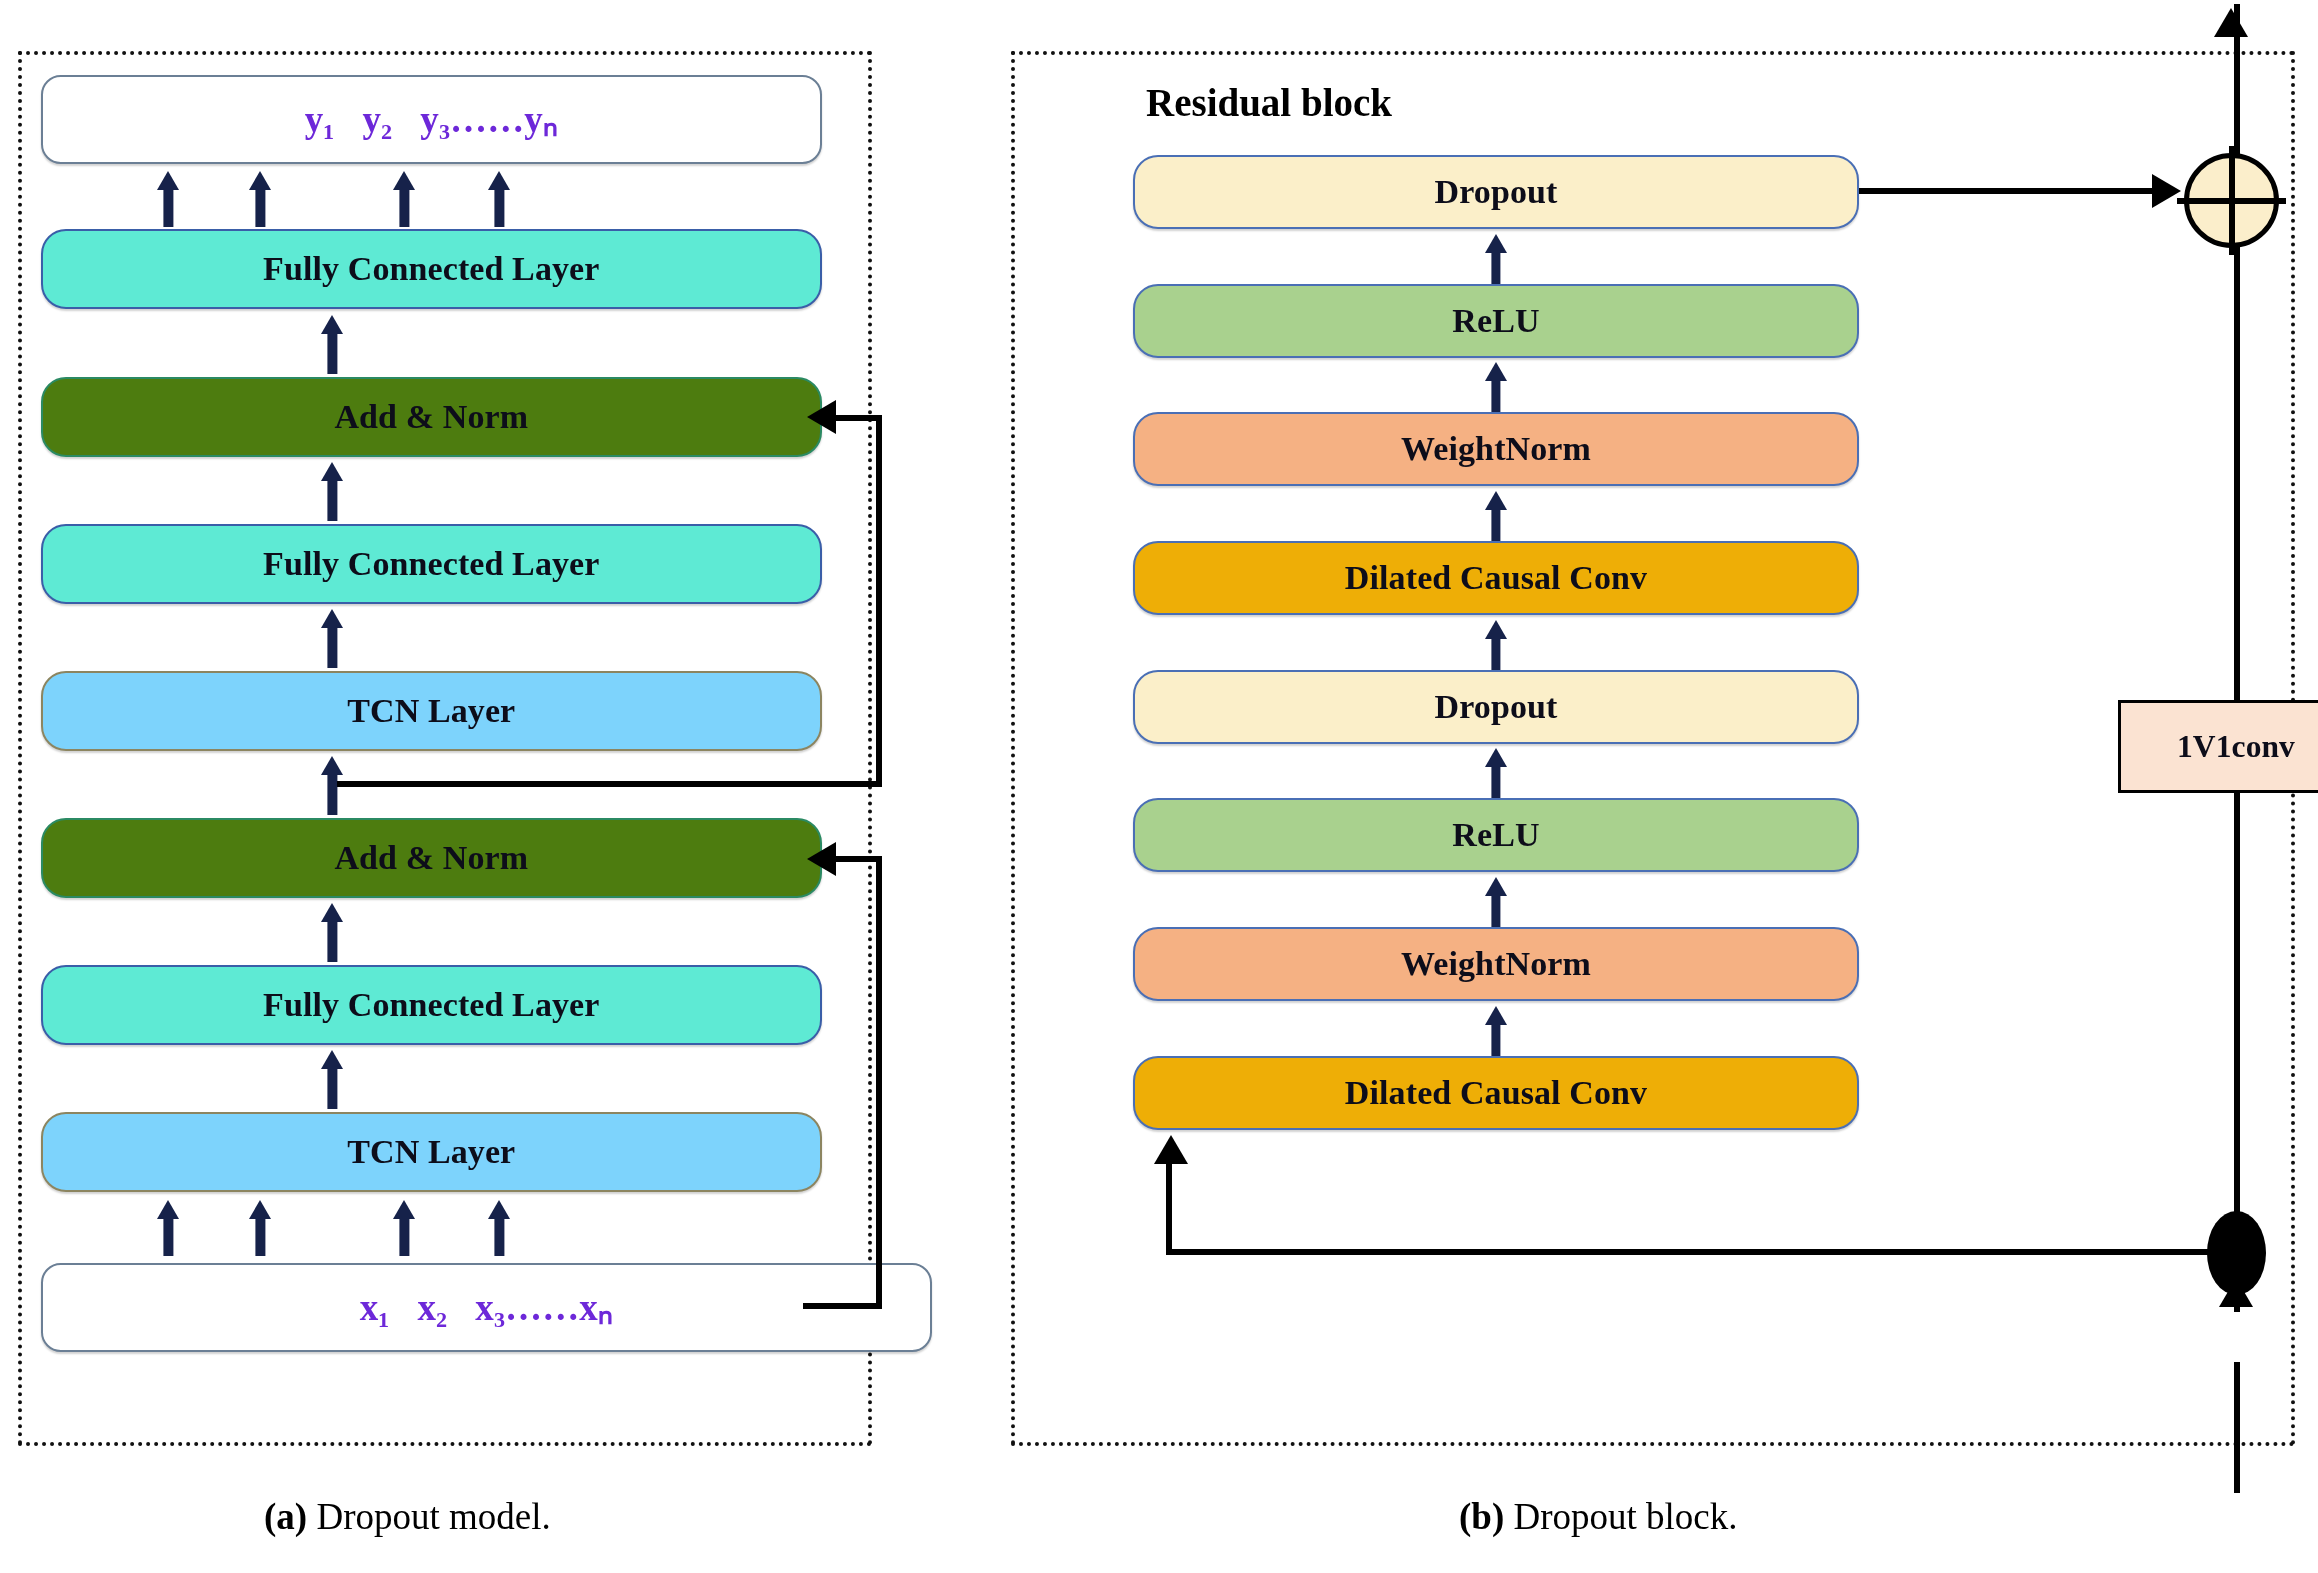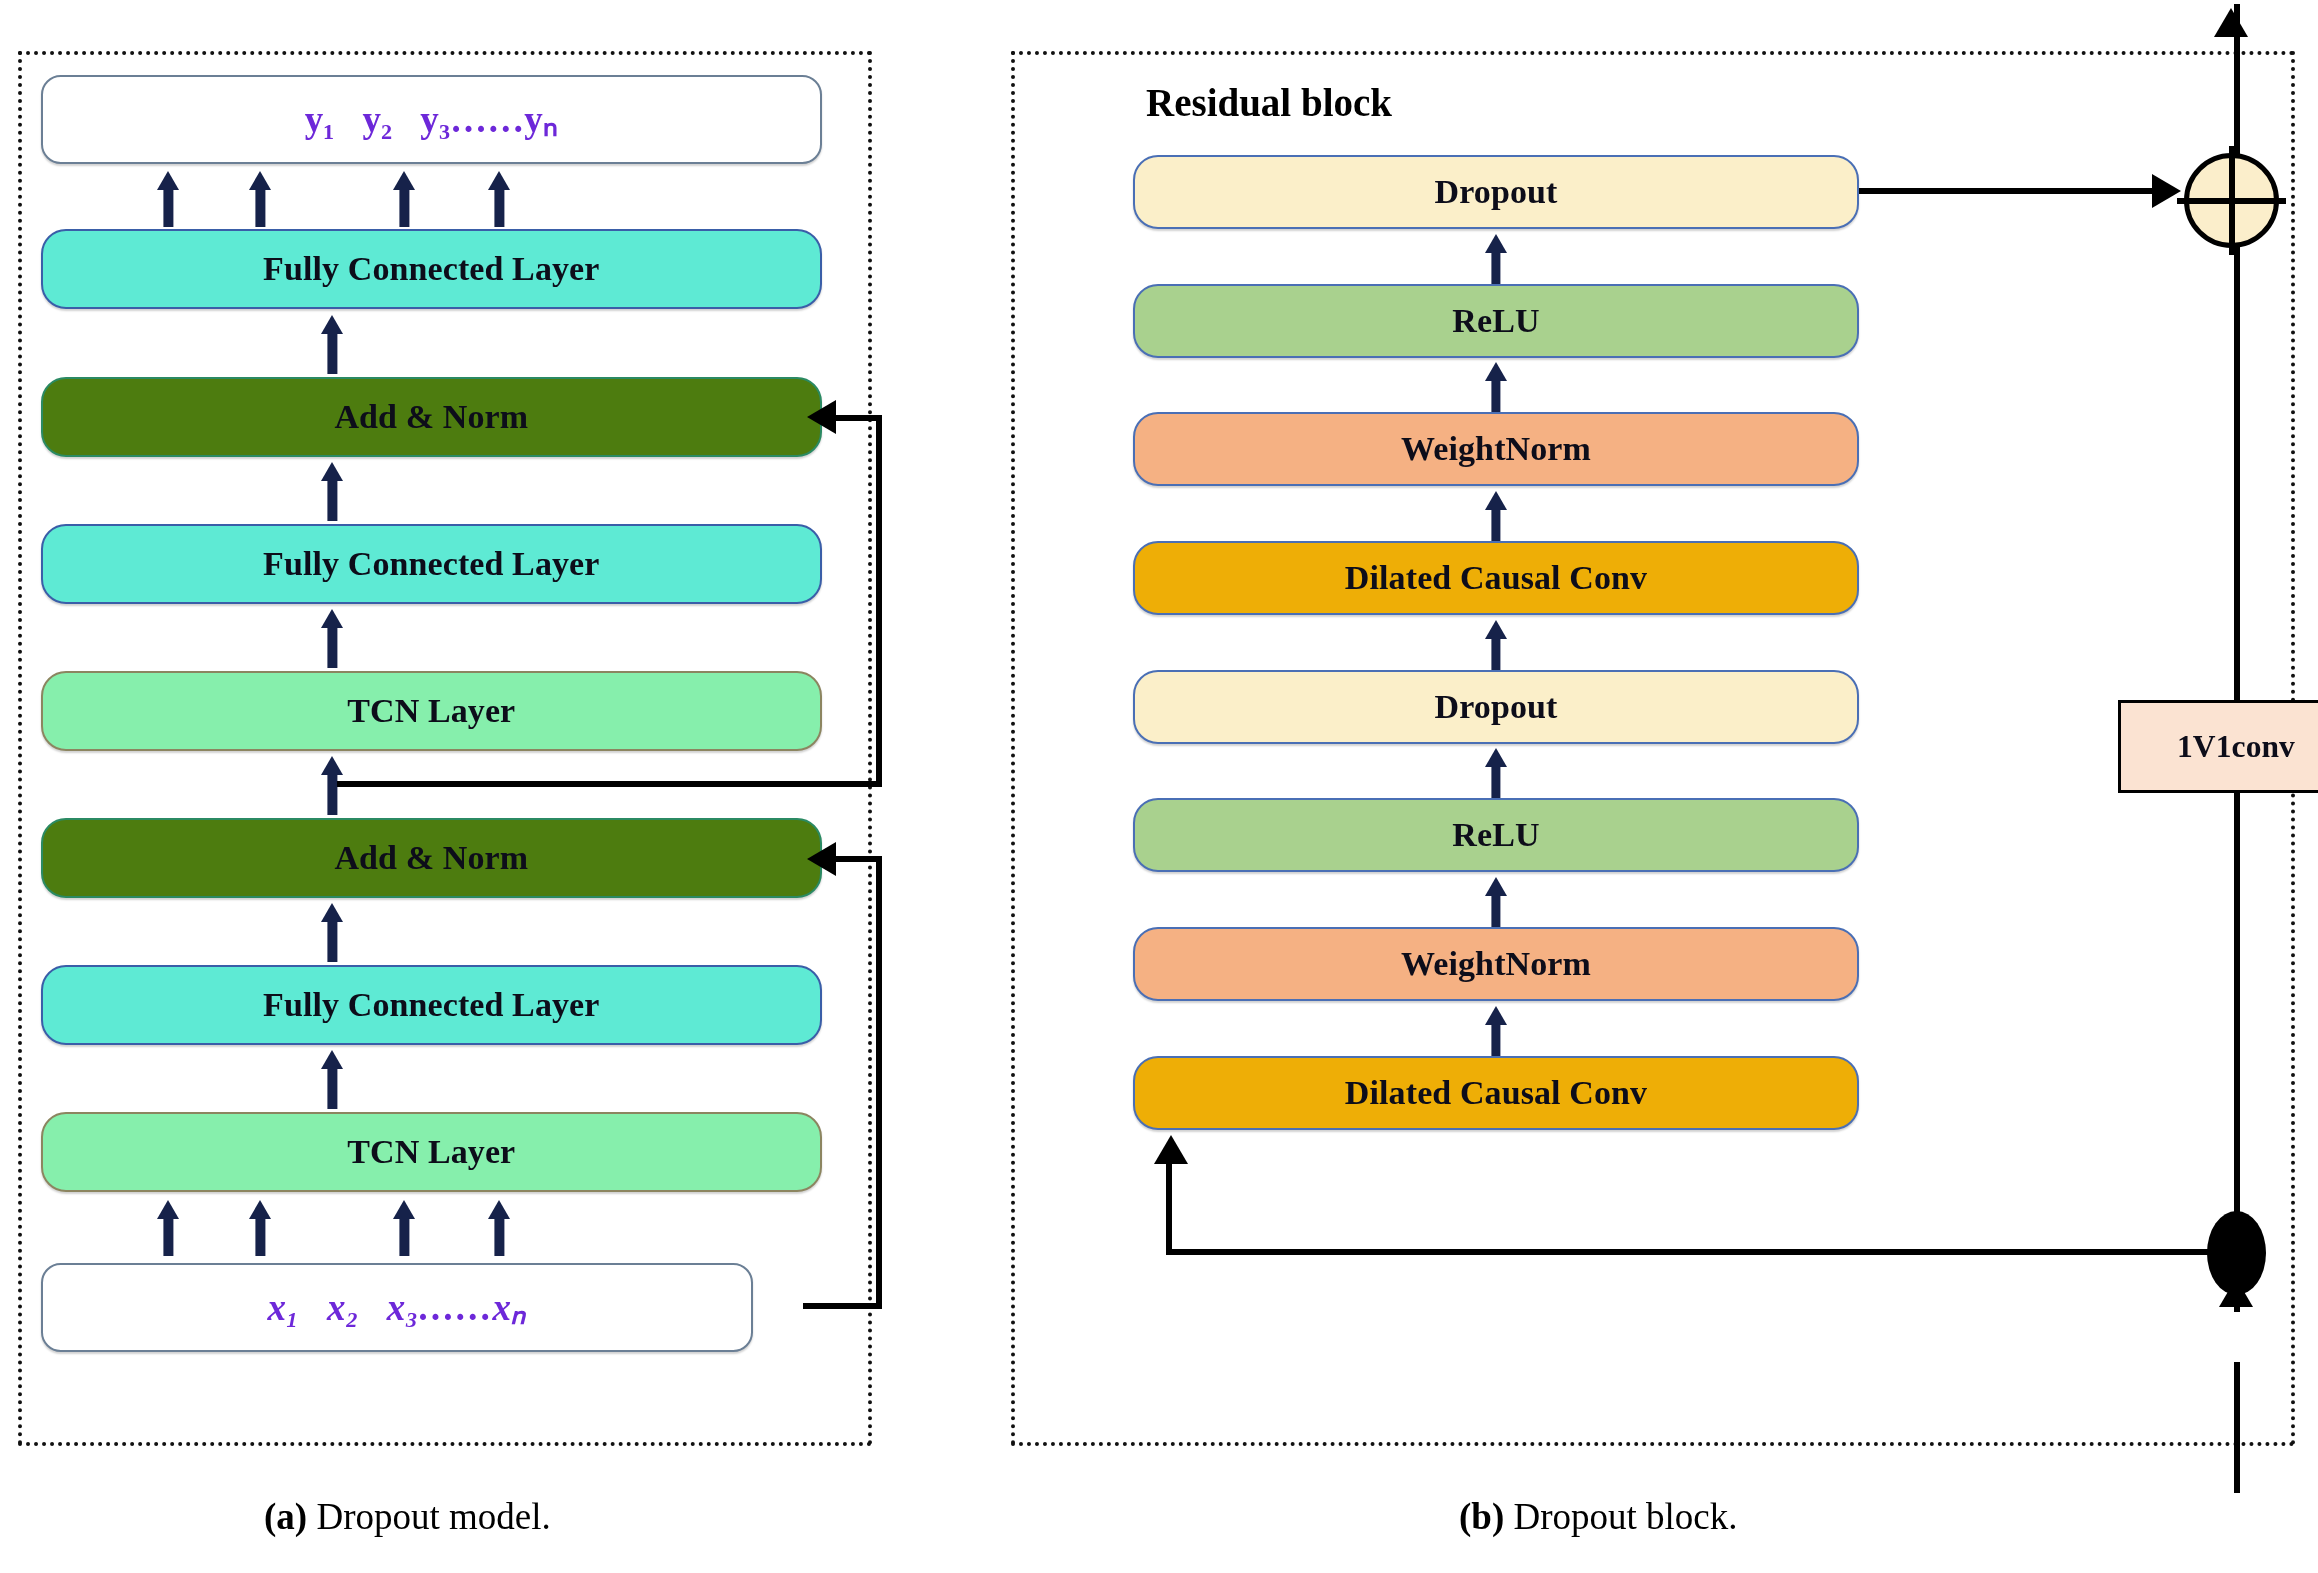--- a/index.html
+++ b/index.html
@@ -14,21 +14,21 @@
        display:flex;align-items:center;justify-content:center;
        border-radius:25px;
        font-weight:bold;color:#0d0d1a;
        text-align:center;line-height:1;
        letter-spacing:0.1px;
        box-shadow:0 2px 2px rgba(0,0,0,.18);}
 
   .box.plain  {background:#ffffff;border:2.6px solid #6b7f95;border-radius:19.7px;}
   .box.blue   {background:#5eead4;border:2.6px solid #3a5ea8;}
   .box.green  {background:#4d7c0f;border:2.6px solid #2b8a63;}
-  .box.yellow {background:#86efac;border:2.6px solid #8c8560;}
+  .box.yellow {background:#7dd3fc;border:2.6px solid #8c8560;}
   .box.amber  {background:#eeae06;border:2.6px solid #4a6fb5;}
   .box.cream  {background:#fbefc9;border:2.6px solid #4a6fb5;}
   .box.lgreen {background:#a9d18e;border:2.6px solid #4a6fb5;}
   .box.peach  {background:#f5b183;border:2.6px solid #4a6fb5;}
   .box.conv   {background:#fbe3d2;border:3.9px solid #000;border-radius:0;
                box-shadow:none;}
 
   
   .uparrow{position:absolute;width:22px;}
   .uparrow i{display:block;position:absolute;left:50%;transform:translateX(-50%);
@@ -148,21 +148,21 @@
     </div>
   <div class="uparrow" style="left:371px;top:1145px;height:56px;">
       <i></i>
       <b></b>
     </div>
   <div class="uparrow" style="left:466px;top:1145px;height:56px;">
       <i></i>
       <b></b>
     </div>
 
-  <div class="box plain" style="left:18.4px;top:1208px;width:712px;height:89px;font-size:37px;font-style:italic;">
+  <div class="box plain" style="left:18.4px;top:1208px;width:891px;height:89px;font-size:37px;">
     <span class="seqtext">x₁   x₂   x₃……xₙ</span>
   </div>
 
   <div class="ln h" style="left:781px;top:1248px;width:79px;"></div>
   <div class="ln v" style="left:854px;top:801px;height:450px;"></div>
   <div class="ln h" style="left:814px;top:801px;width:43px;"></div>
   <div class="arrL" style="left:785px;top:787px;"></div>
 
   <div class="ln h" style="left:315px;top:726px;width:545px;"></div>
   <div class="ln v" style="left:854px;top:360px;height:370px;"></div>

